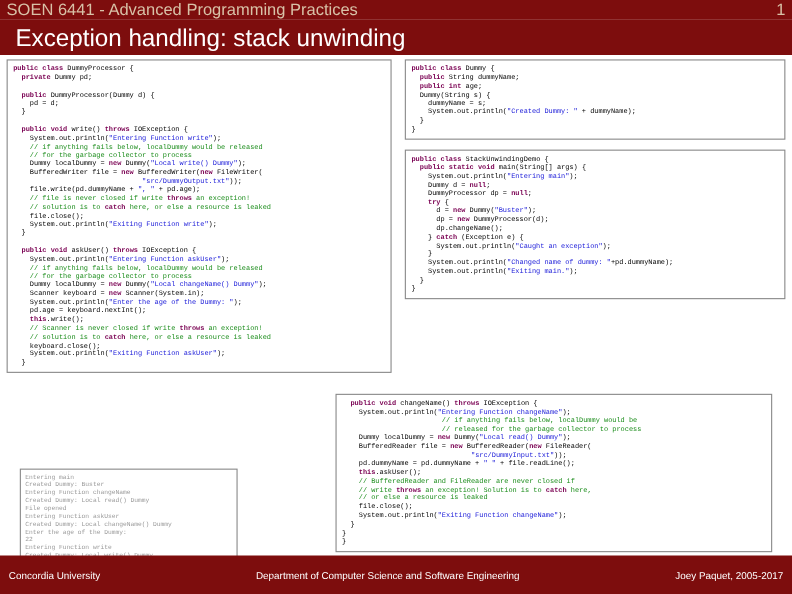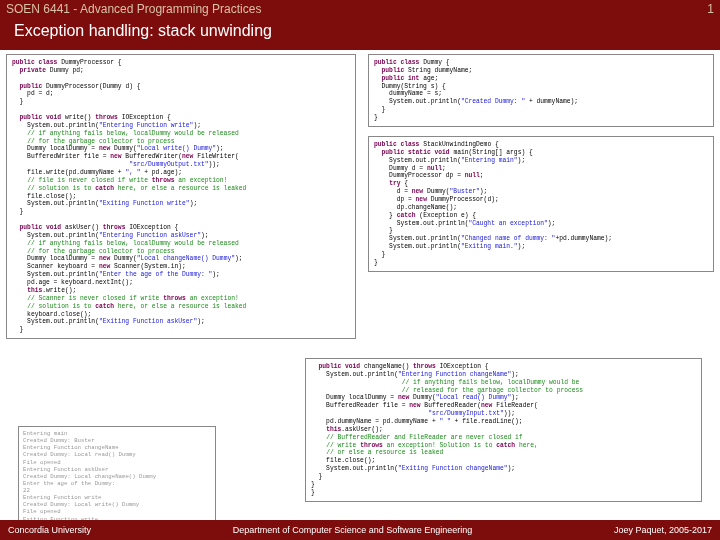--- a/index.html
+++ b/index.html
@@ -1,29 +1,29 @@
 <!DOCTYPE html>
 <html><head>
 <meta charset="utf-8">
 <style>
 *{margin:0;padding:0;box-sizing:border-box}
 body{width:720px;height:540px;background:#fff;font-family:Arial,sans-serif;overflow:hidden;position:relative}
-.hdr{background:#7d0d0d;color:#d8c1a7;height:18px;font-size:12px;display:flex;justify-content:space-between;align-items:center;padding:0 6px}
-.title{background:#7d0d0d;color:#fff;font-size:16px;padding:4px 14px;height:32px;font-weight:300}
+.hdr{background:#7d0d0d;color:#d8c1a7;height:18px;font-size:15px;display:flex;justify-content:space-between;align-items:center;padding:0 6px}
+.title{background:#7d0d0d;color:#fff;font-size:22px;padding:4px 14px;height:32px;font-weight:300}
 .content{position:relative;height:472px;background:#fff}
 .code{position:absolute;border:1px solid #888;background:#fff;font-family:"Courier New",monospace;font-size:6.3px;line-height:1.25;padding:4px 5px;white-space:pre}
 .kw{color:#7a0052;font-weight:bold}
 .str{color:#1818d8}
 .cm{color:#1a8c1a}
 .c1{left:6px;top:4px;width:350px}
 .c2{left:368px;top:4px;width:346px}
 .c3{left:368px;top:86px;width:346px}
 .c4{left:305px;top:308px;width:397px}
 .out{position:absolute;left:18px;top:376px;width:198px;border:1px solid #888;background:#fff;font-family:"Courier New",monospace;font-size:5.7px;line-height:1.25;padding:3px 4px;white-space:pre;color:#999}
-.ftr{position:absolute;bottom:0;left:0;right:0;background:#7d0d0d;color:#fff;height:20px;font-size:9px;display:flex;justify-content:space-between;align-items:center;padding:0 8px}
+.ftr{position:absolute;bottom:0;left:0;right:0;background:#7d0d0d;color:#fff;height:35px;font-size:9px;display:flex;justify-content:space-between;align-items:center;padding:0 8px}
 </style>
 </head>
 <body>
 
 <div class="hdr">
   <span>SOEN 6441 - Advanced Programming Practices</span>
   <span>1</span>
 </div>
 <div class="title">Exception handling: stack unwinding</div>
 

